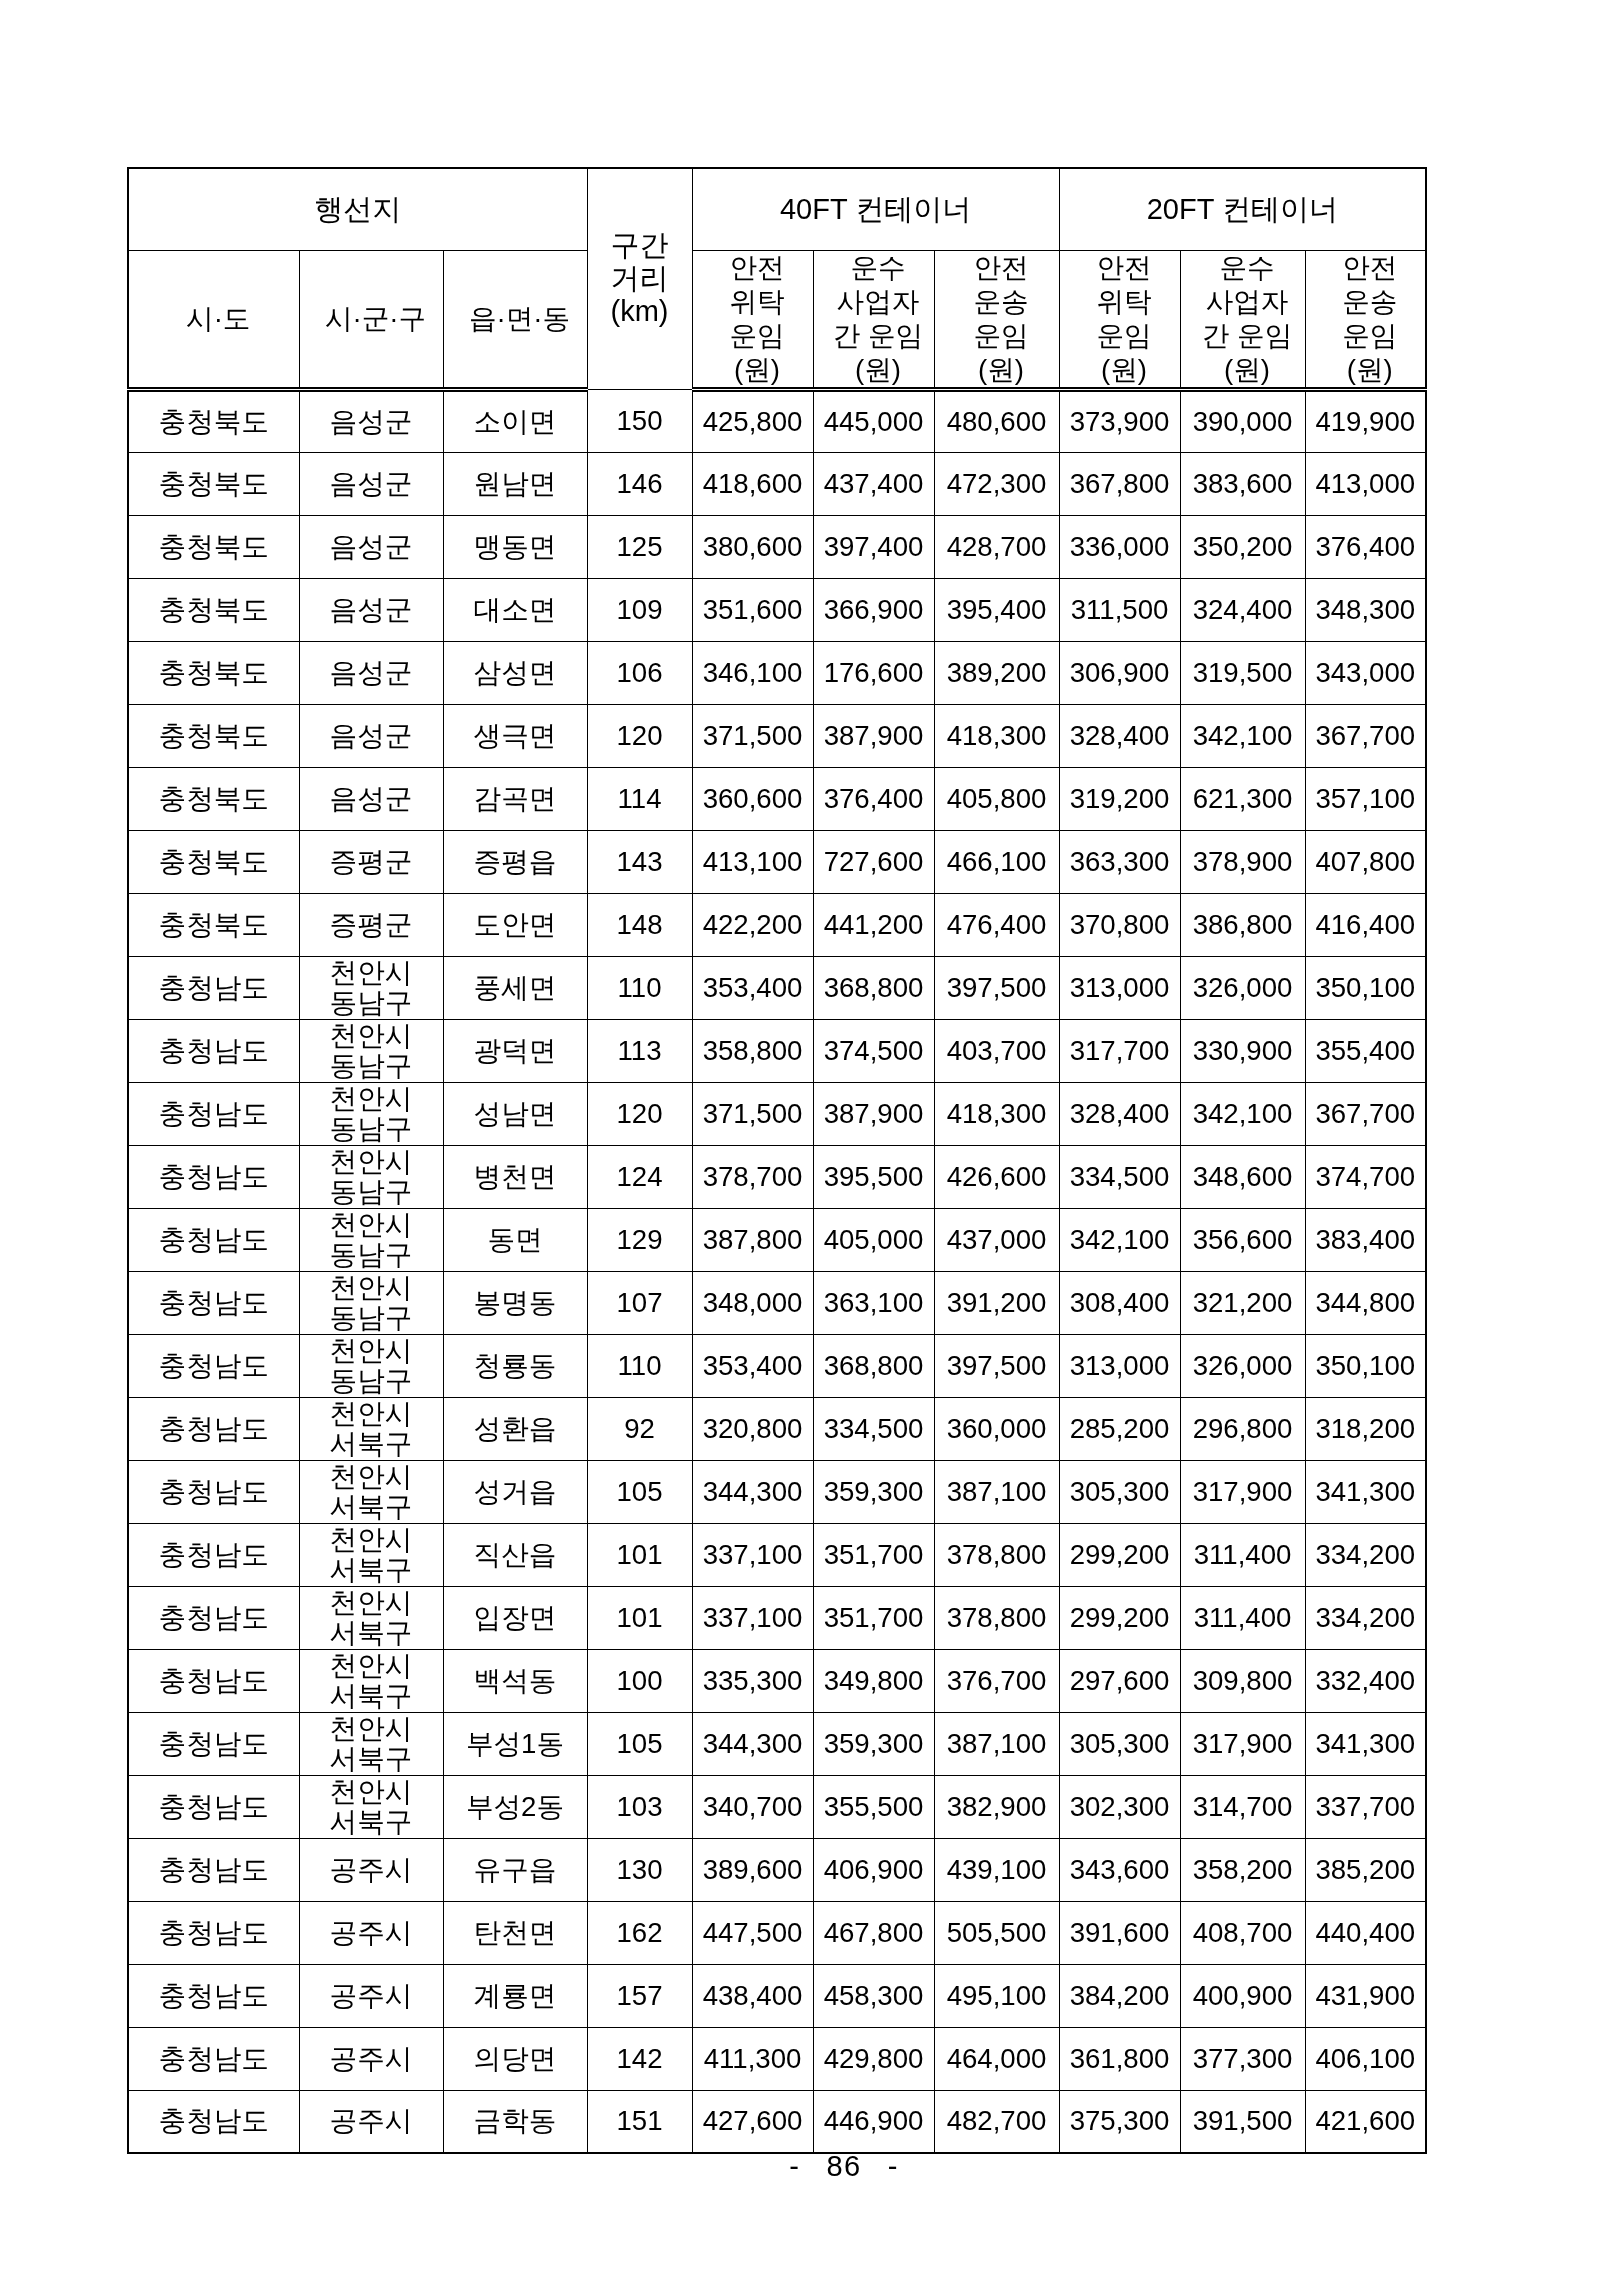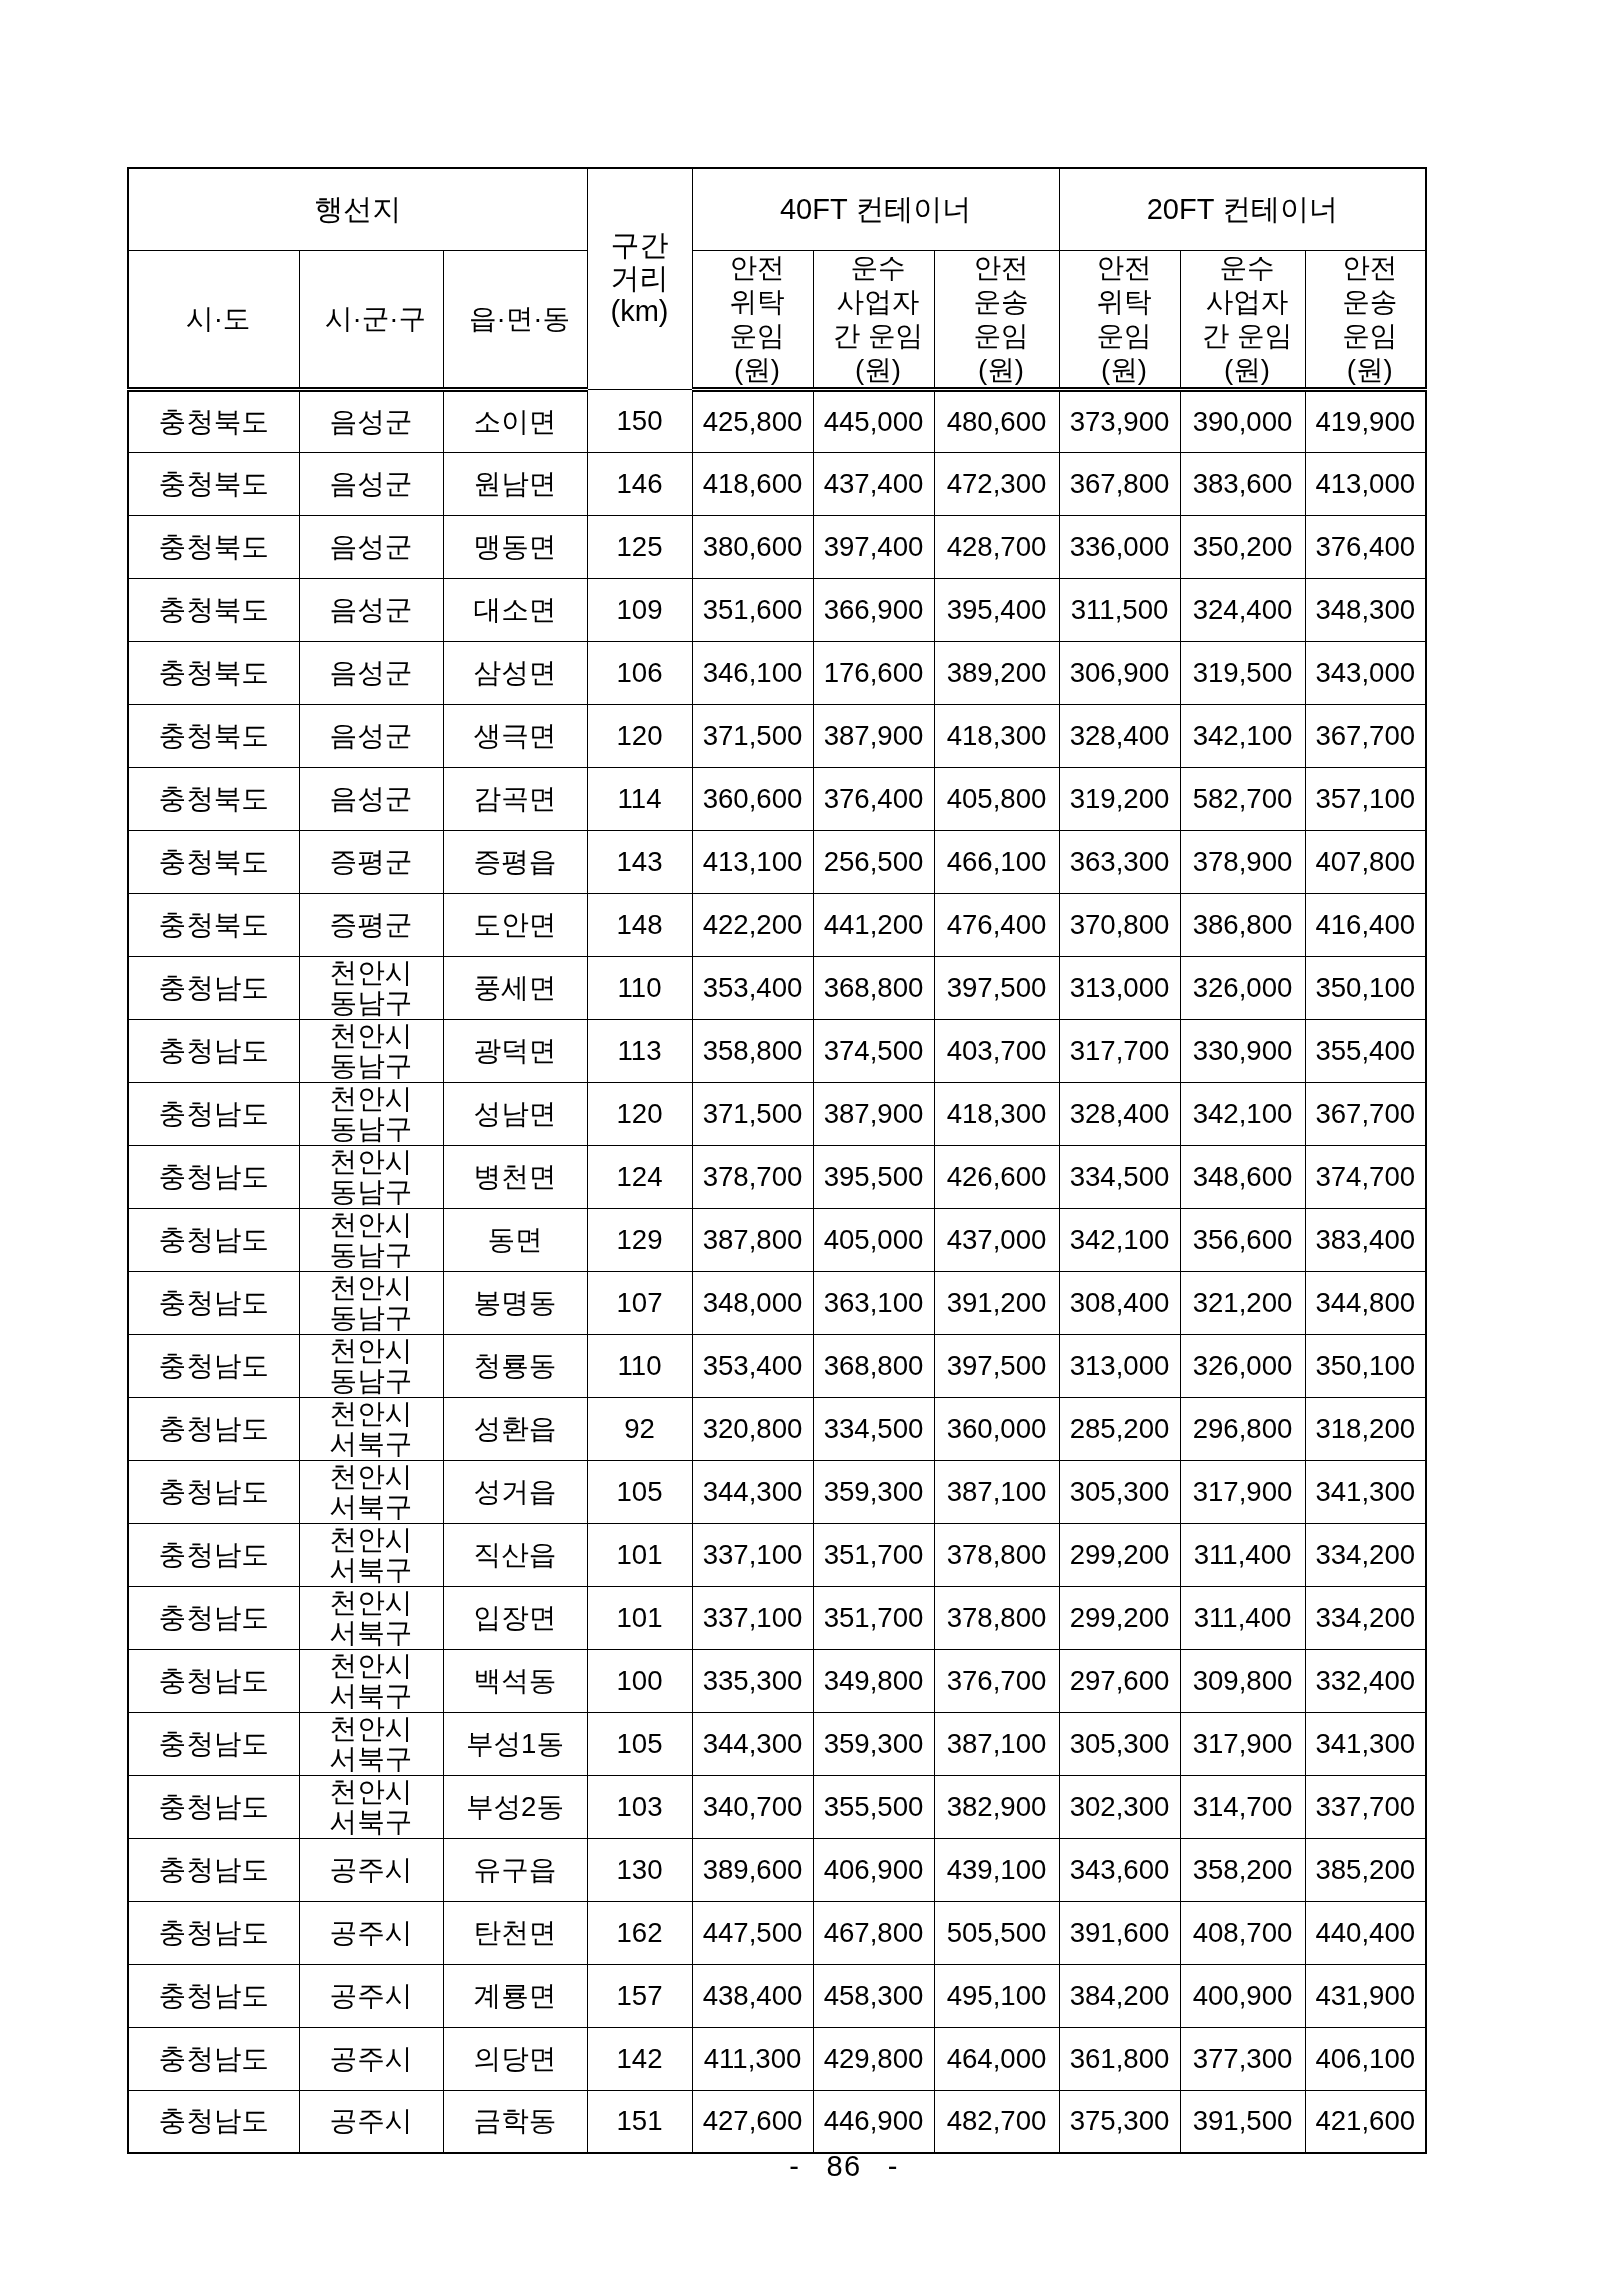--- a/index.html
+++ b/index.html
@@ -182,30 +182,30 @@
         </tr>
         <tr>
           <td>충청북도</td>
           <td>음성군</td>
           <td>감곡면</td>
           <td>114</td>
           <td>360,600</td>
           <td>376,400</td>
           <td>405,800</td>
           <td>319,200</td>
-          <td>582,700</td>
+          <td>621,300</td>
           <td>357,100</td>
         </tr>
         <tr>
           <td>충청북도</td>
           <td>증평군</td>
           <td>증평읍</td>
           <td>143</td>
           <td>413,100</td>
-          <td>256,500</td>
+          <td>727,600</td>
           <td>466,100</td>
           <td>363,300</td>
           <td>378,900</td>
           <td>407,800</td>
         </tr>
         <tr>
           <td>충청북도</td>
           <td>증평군</td>
           <td>도안면</td>
           <td>148</td>

